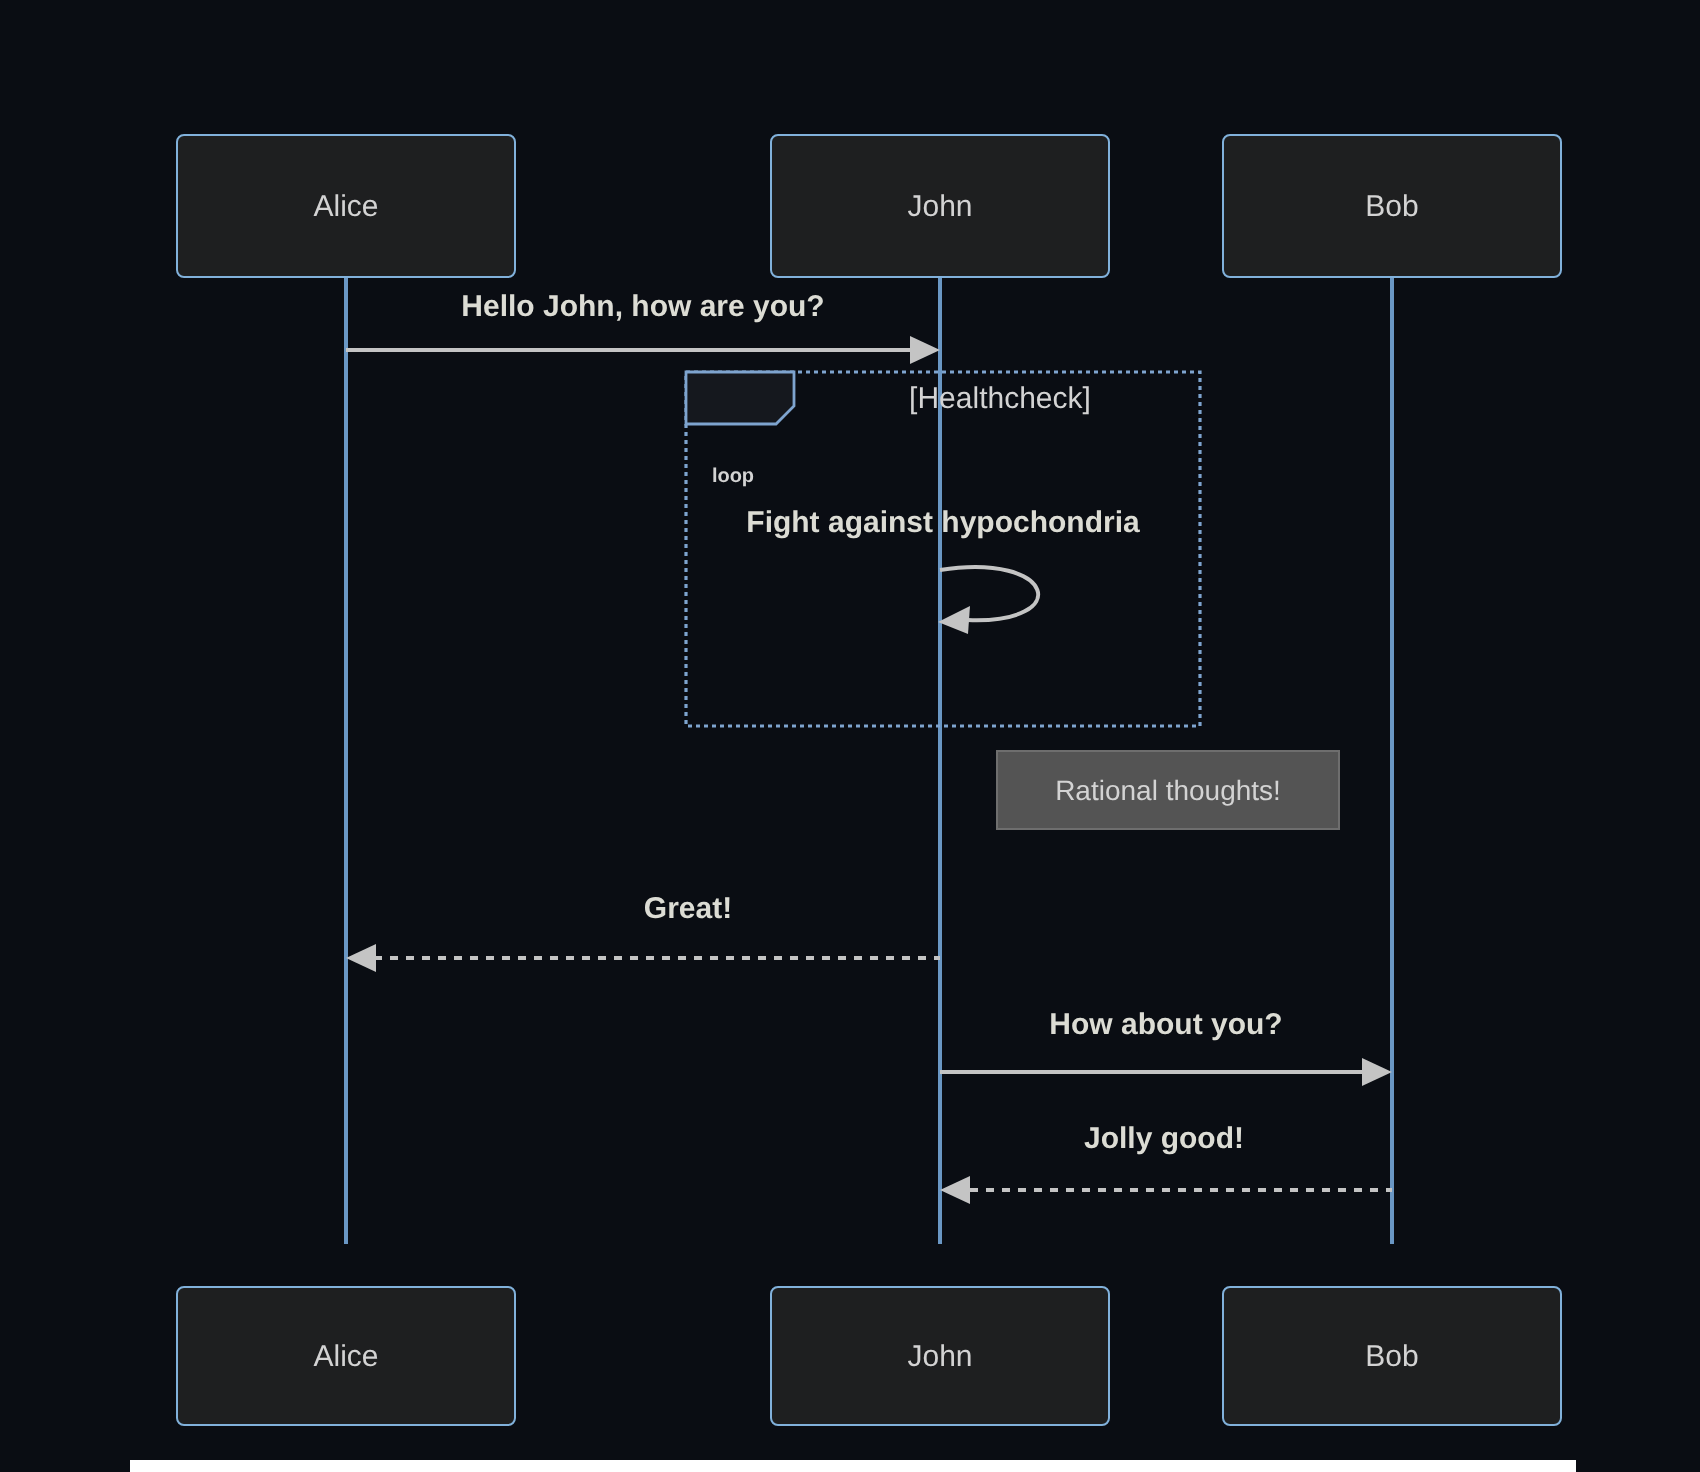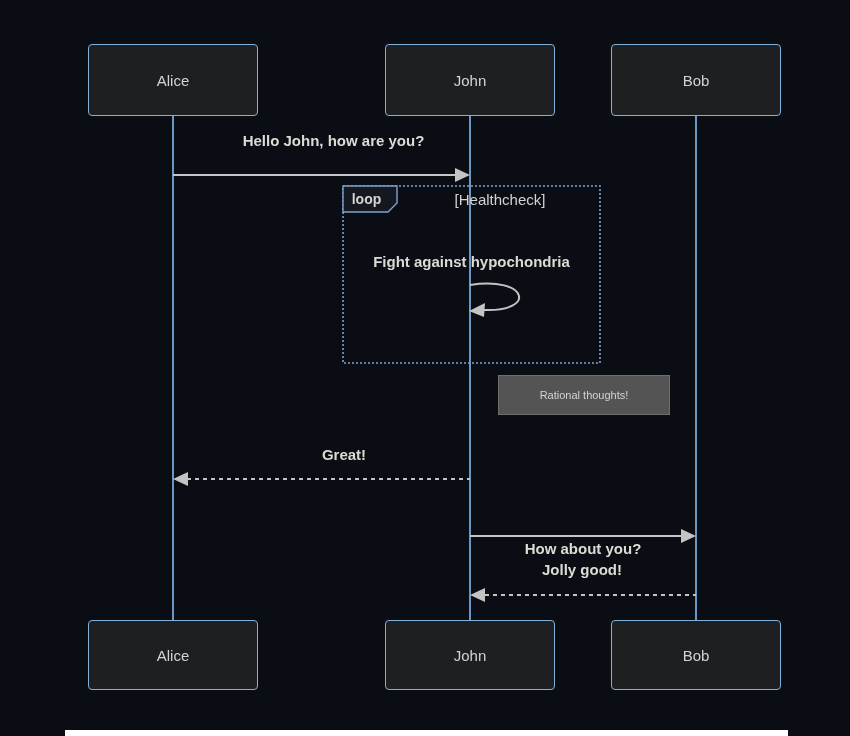--- a/index.html
+++ b/index.html
@@ -8,48 +8,48 @@
     background:var(--bg,#0a0d13);
     font-family:"Liberation Sans","DejaVu Sans",sans-serif;
   }
   .page-gap{position:absolute;left:65px;top:730px;width:723px;height:6px;background:#ffffff;}
   
   .actor{
     position:absolute;width:170px;display:flex;align-items:center;justify-content:center;
     background:var(--actorFill,#1e1f20);
     border:1.5px solid var(--actorBorder,#81b1db);
     border-radius:4px;box-sizing:border-box;
-    color:var(--text,#d3d3d3);font-size:15px;font-weight:400;
+    color:var(--text,#d3d3d3);font-size:15px;font-weight:400;margin-top:23px;
   }
   .actor.top{top:44px;height:72px;}
   .actor.bottom{top:620px;height:70px;}
   .actor.alice{left:88px;}
   .actor.john{left:385px;text-align:center;}
   .actor.bob{left:611px;}
   
   svg.overlay{position:absolute;left:0;top:0;width:850px;height:736px;}
   .lifeline{stroke:var(--lifeline,#6a97c4);stroke-width:2;}
   .msg-line{stroke:var(--msgLine,#c4c4c4);stroke-width:2;fill:none;}
   .msg-line.dashed{stroke-dasharray:4,4;}
   .arrowhead{fill:var(--msgLine,#c4c4c4);stroke:none;}
   .loop-frame{fill:none;stroke:var(--loopBorder,#7ea4cf);stroke-width:1.6;stroke-dasharray:2,2;}
   .loop-label-shape{fill:var(--labelFill,#15181e);stroke:var(--loopBorder,#81b1db);stroke-width:1.4;}
   
   .lbl{
     position:absolute;text-align:center;color:var(--text,#d3d3d3);
     font-size:15px;line-height:17px;white-space:nowrap;
   }
   .lbl.msg{font-weight:700;color:var(--msgText,#dcdcd4);}
-  .lbl.loop-title{font-weight:600;font-size:14px;}
+  .lbl.loop-title{font-weight:600;font-size:10px;margin-top:39px;}
   .lbl.cond{font-weight:400;}
   .note{
     position:absolute;left:498px;top:375px;width:172px;height:40px;box-sizing:border-box;
     background:var(--noteFill,#545454);border:1px solid var(--noteBorder,#6e6e6e);
     display:flex;align-items:center;justify-content:center;
-    color:var(--text,#d3d3d3);font-size:11px;font-weight:400;
+    color:var(--text,#d3d3d3);font-size:14px;font-weight:400;
   }
 </style>
 </head>
 <body>
 
 <div id="canvas">
 
   <svg class="overlay">
 
     <line class="lifeline" x1="173" y1="112" x2="173" y2="622"></line>
@@ -88,32 +88,32 @@
   <div class="actor bottom alice">
     <span>Alice</span>
   </div>
   <div class="actor bottom john">
     <span>John</span>
   </div>
   <div class="actor bottom bob">
     <span>Bob</span>
   </div>
 
-  <div class="lbl msg" style="left:173px;top:132px;width:297px;padding-left:12px;">Hello John, how are you?</div>
+  <div class="lbl msg" style="left:173px;top:145px;width:297px;">Hello John, how are you?</div>
 
   <div class="lbl loop-title" style="left:343px;top:191px;width:47px;">loop</div>
 
   <div class="lbl msg" style="left:343px;top:253px;width:257px;">Fight against hypochondria</div>
 
   <div class="lbl cond" style="left:419px;top:191px;width:162px;">[Healthcheck]</div>
 
   <div class="note">
     <span>Rational thoughts!</span>
   </div>
 
   <div class="lbl msg" style="left:173px;top:446px;width:342px;">Great!</div>
 
-  <div class="lbl msg" style="left:470px;top:504px;width:226px;margin-top:36px;">How about you?</div>
+  <div class="lbl msg" style="left:470px;top:504px;width:226px;">How about you?</div>
 
   <div class="lbl msg" style="left:470px;top:561px;width:224px;">Jolly good!</div>
 
   <div class="page-gap"></div>
 </div>
 
 </body></html>

